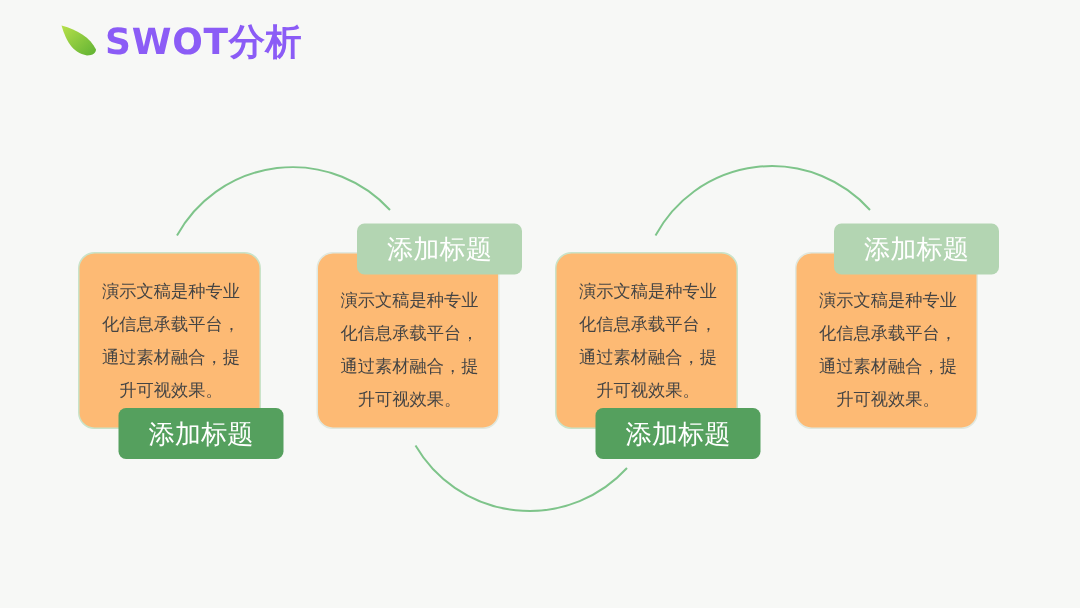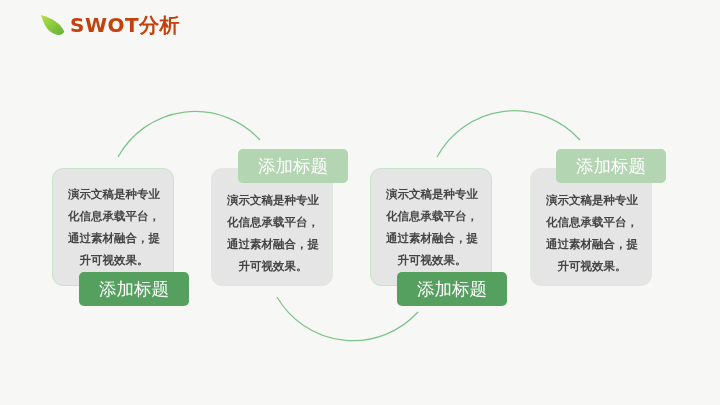--- a/index.html
+++ b/index.html
@@ -3,26 +3,26 @@
 <meta charset="utf-8">
 <style>
   html, body { margin:0; padding:0; }
   body {
     width:720px; height:405px; overflow:hidden; position:relative;
     background:#f7f8f6;
     font-family:"DejaVu Sans", sans-serif;
   }
   .header { position:absolute; left:38px; top:12px; display:flex; align-items:center; }
   .leaf { width:28px; height:26px; margin-right:4px; }
-  .title { font-size:20px; font-weight:bold; color:#c2410c; letter-spacing:0.5px; font-family:"DejaVu Sans", sans-serif; }
+  .title { font-size:24px; font-weight:bold; color:#8b5cf6; letter-spacing:0.5px; font-family:"DejaVu Sans", sans-serif; }
   svg.arcs { position:absolute; left:0; top:0; }
   .card {
     position:absolute; width:122px; height:118px;
-    border:1.5px solid #c9e3c9; border-radius:11px; background:#e5e5e5;
-    box-sizing:border-box; padding:14px 6px 0 8px;font-weight:bold;
+    border:1.5px solid #c9e3c9; border-radius:11px; background:#fdba74;
+    box-sizing:border-box; padding:14px 6px 0 8px;
   }
   .card.light { border-color:#e0e8df; }
   .card-text { font-size:11.5px; line-height:22px; color:#444; text-align:center; }
   .tag {
     position:absolute; width:110px; height:34px; border-radius:5px;
     color:#fff; font-size:17.5px; display:flex; align-items:center; justify-content:center;
   }
   .tag.dark { background:#55a05e; }
   .tag.light { background:#b3d5b2; }
 </style>

